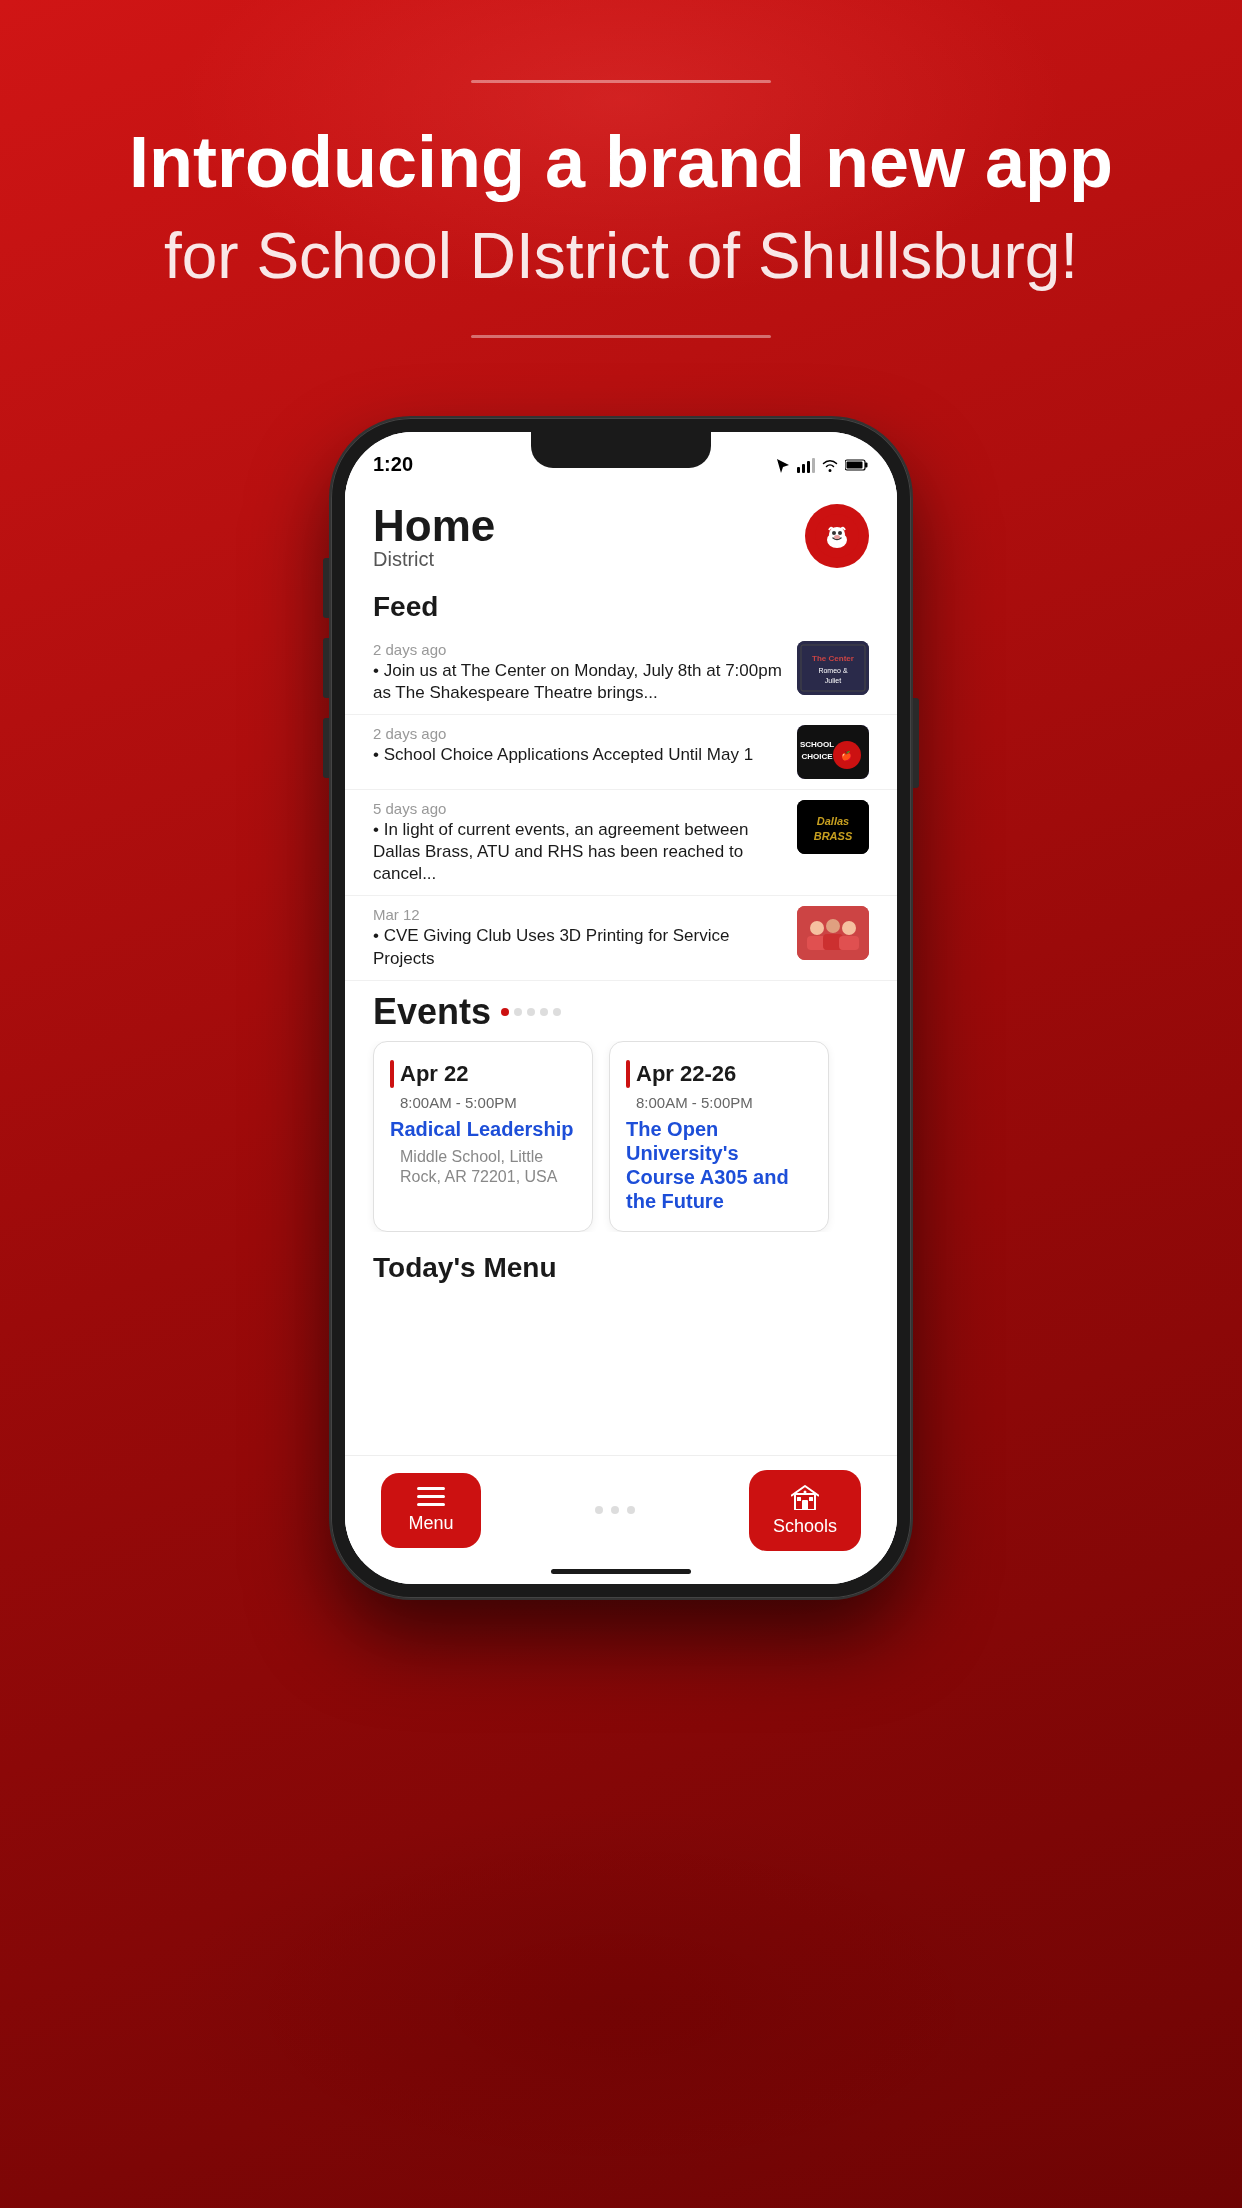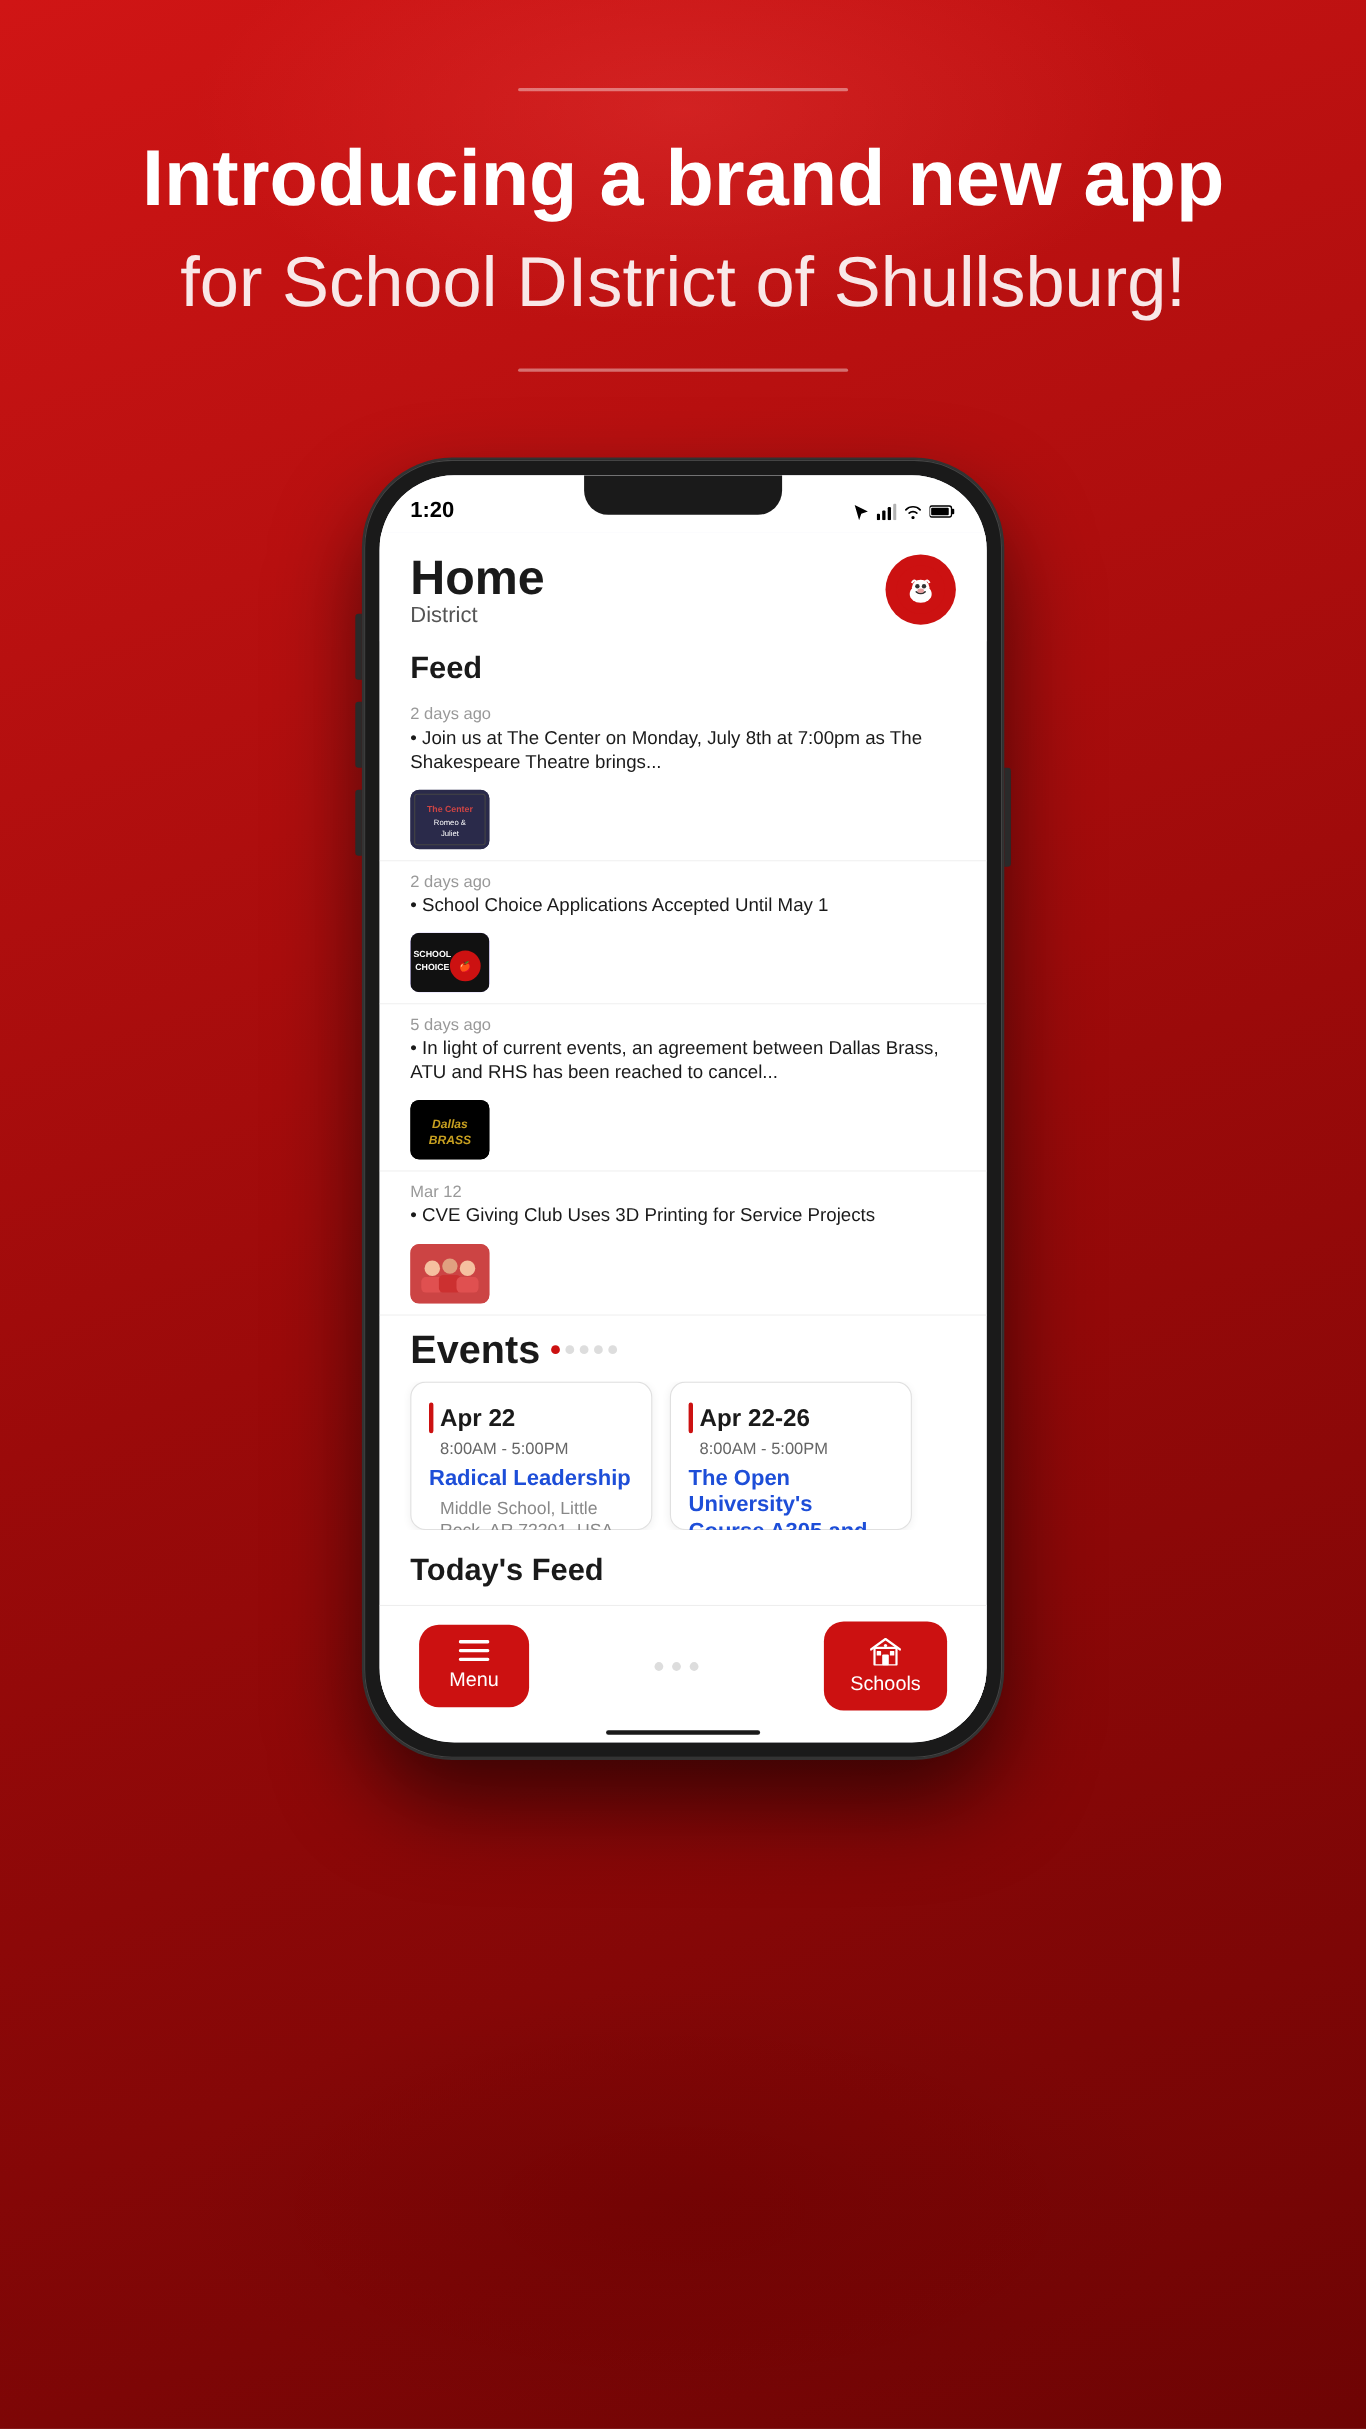--- a/index.html
+++ b/index.html
@@ -199,21 +199,20 @@
       padding: 8px 28px 8px;
     }
 
     
     .feed-item {
       display: flex;
       align-items: flex-start;
       padding: 10px 28px;
       gap: 14px;
       border-bottom: 1px solid #f0f0f0;
-      flex-direction: column;
     }
 
     .feed-text {
       flex: 1;
     }
 
     .feed-timestamp {
       font-size: 15px;
       color: #999;
       margin-bottom: 2px;
@@ -564,21 +563,21 @@
                 <div class="event-date-bar"></div>
                 <div class="event-date-text">Apr 22-26</div>
               </div>
               <div class="event-time">8:00AM - 5:00PM</div>
               <div class="event-name">The Open University's Course A305 and the Future</div>
             </div>
 
           </div>
 
           <div class="todays-menu">
-            <div class="section-title" style="padding-left:0;">Today's Feed</div>
+            <div class="section-title" style="padding-left:0;">Today's Menu</div>
           </div>
 
           <div style="flex:1;"></div>
 
           <div class="bottom-nav">
 
             <div class="nav-btn">
 
               <svg width="28" height="20" viewBox="0 0 28 20" fill="none">
                 <rect y="0" width="28" height="3" rx="1.5" fill="#fff"></rect>

